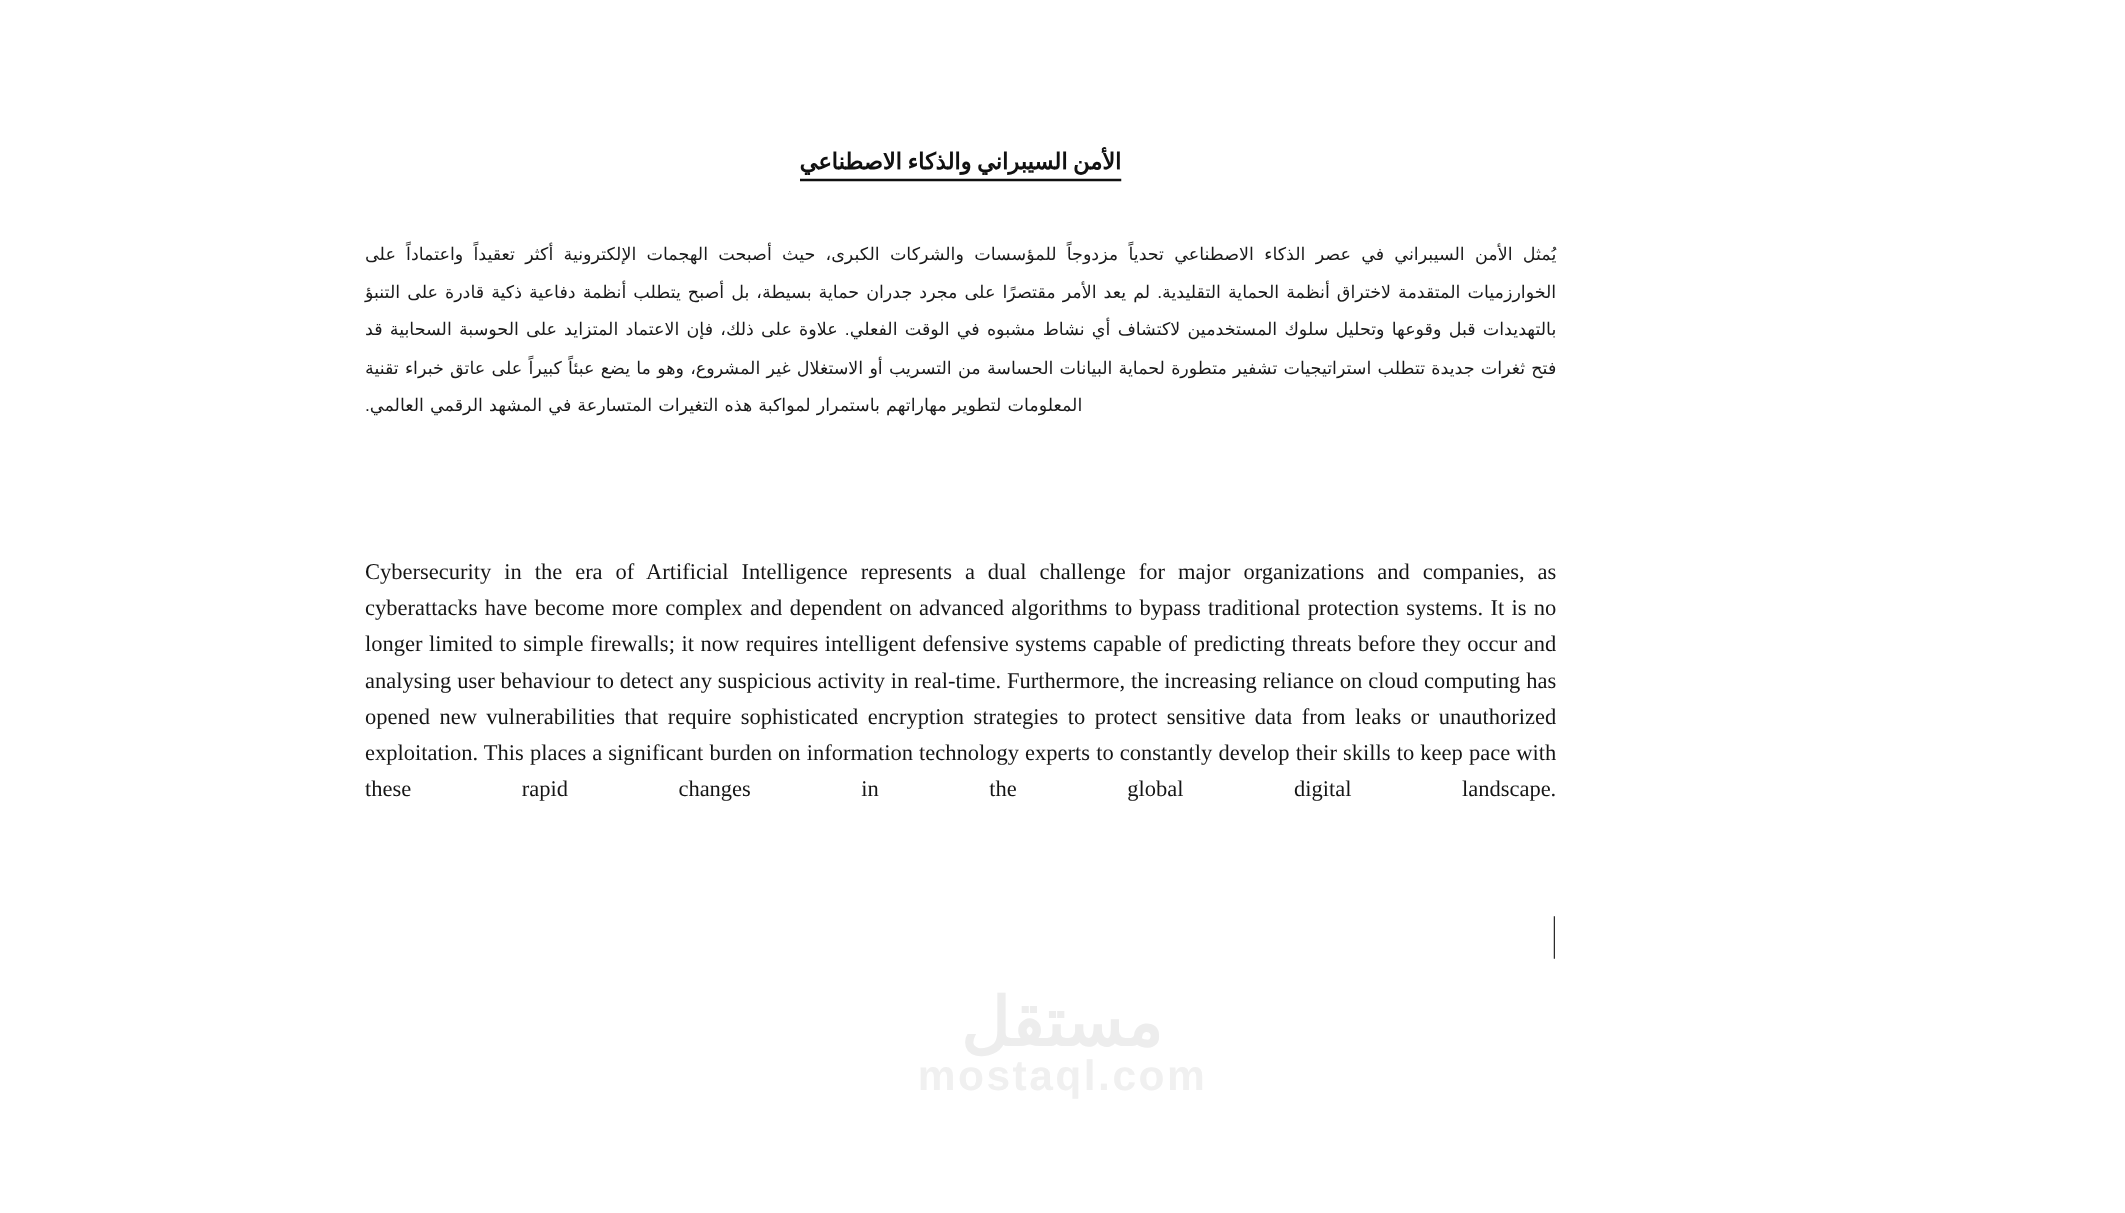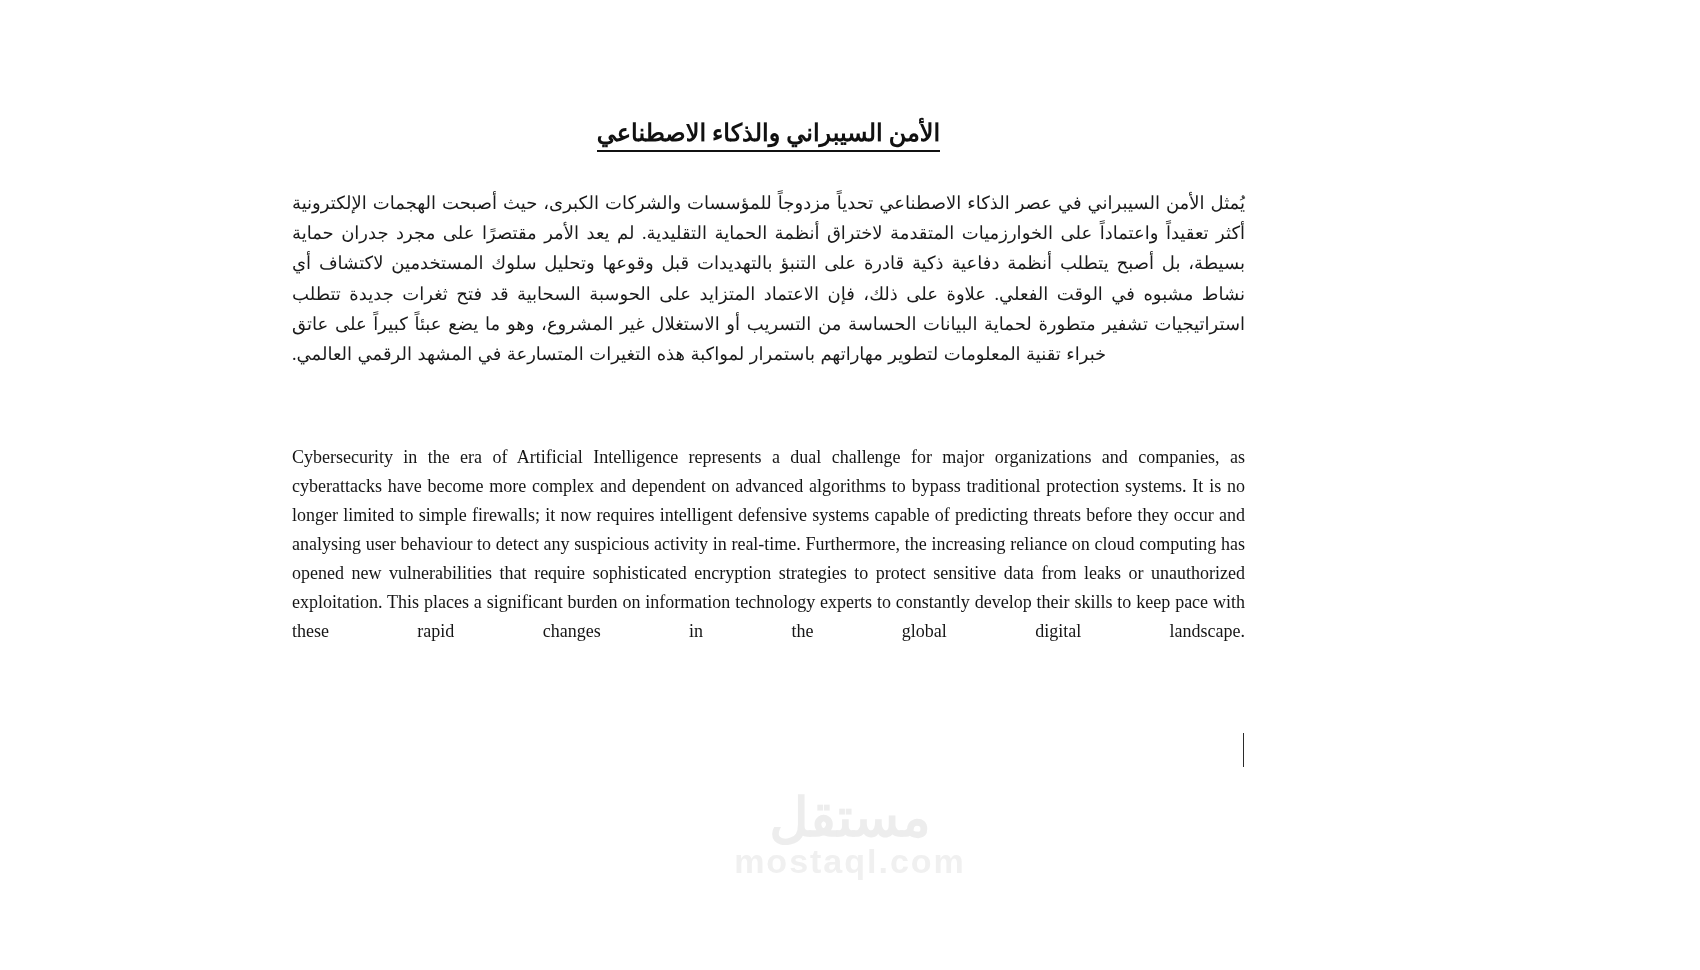--- a/index.html
+++ b/index.html
@@ -36,21 +36,21 @@
     width: 953px;
   }
 
   
   .doc-title {
     margin: 0;
     padding: 0;
     text-align: center;
     direction: rtl;
     font-family: "Liberation Serif", "DejaVu Serif", serif;
-    font-size: 24px;
+    font-size: 18px;
     font-weight: 700;
     line-height: 1.25;
     color: #111111;
     position: absolute;
     top: 118px;
     left: 0;
     width: 953px;
   }
   .doc-title .title-text {
     border-bottom: 2px solid #111111;
@@ -61,22 +61,22 @@
   
   .para-ar {
     position: absolute;
     top: 188px;
     left: 0;
     width: 953px;
     margin: 0;
     direction: rtl;
     text-align: justify;
     text-align-last: left;
-    font-family: Liberation Serif, serif;
-    font-size: 18px;
+    font-family: Liberation Sans, sans-serif;
+    font-size: 14px;
     line-height: 30.2px;
     color: #1a1a1a;
     word-spacing: 1px;
   }
 
   
   .para-en {
     position: absolute;
     top: 443px;
     left: 0;

